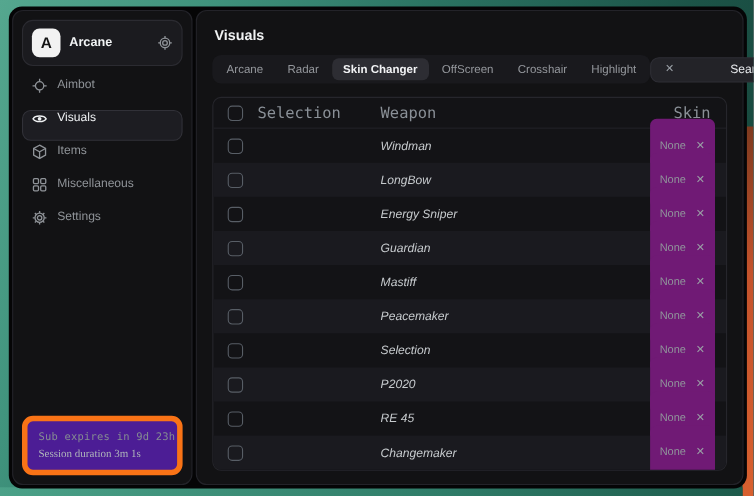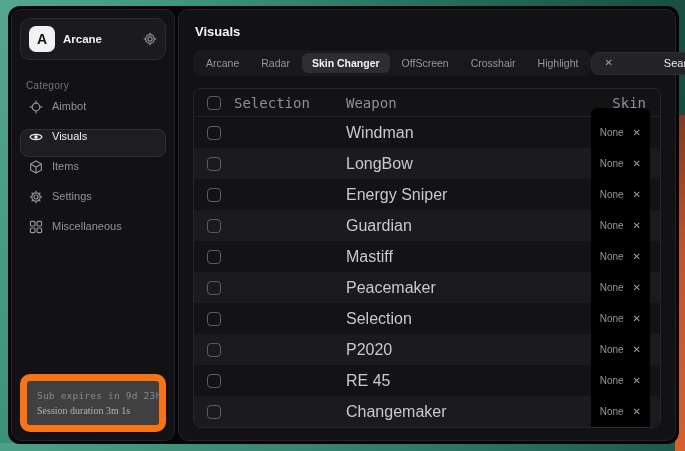--- a/index.html
+++ b/index.html
@@ -27,22 +27,22 @@
   .app-name{ font-size:11.5px; font-weight:bold; color:#f1f3f4; line-height:1.25; }
   .app-sub{ font-size:9.5px; color:#9aa0a6; line-height:1.25; }
   .header-gear{ margin-left:auto; width:14px; height:14px; color:#8f9398; display:flex; }
   .category-label{ margin:12px 14px 6px; font-size:10px; color:#6f757b; letter-spacing:.3px; }
   .nav-item{ margin:2px 8px; padding:0 8px; height:28px; display:flex; gap:9px;
     color:#8f9398; font-size:11px; border-radius:8px; border:1px solid transparent; cursor:default; }
   .nav-item.active{ background:#1d1d22; border-color:#313138; color:#eef0f2; }
   .nav-icon{ width:14px; height:14px; display:flex; flex:none; }
   .nav-icon svg{ width:14px; height:14px; }
   .header-gear svg{ width:14px; height:14px; }
-  .side-footer{ margin:auto 8px 8px; padding:9px 10px; border:7px solid #f97316;
-    border-radius:10px; background:#404040; }
+  .side-footer{ margin:auto 8px 8px; padding:9px 10px; border:5px solid #f97316;
+    border-radius:10px; background:#4c1d95; }
   .footer-line1{ font-family:"DejaVu Sans Mono", monospace; font-size:9.5px; color:#858c92;
     letter-spacing:.2px; margin-bottom:4px; white-space:nowrap; }
   .footer-line2{ font-size:10px; color:#aeb4ba; white-space:nowrap;font-family:Liberation Serif, serif; }
 
   
   .main{ flex:1; display:flex; flex-direction:column; padding:12px 14px; min-width:0; }
   .main-title{ font-size:13px; font-weight:bold; color:#f1f3f4; margin:2px 0 11px 2px; }
   .toolbar{ display:flex; align-items:center; }
   .tabs{ display:flex; background:#19191d; border-radius:8px; padding:3px; gap:2px; }
   .tab{ padding:4px 10px; font-size:10.5px; color:#94979c; border-radius:6px; white-space:nowrap; cursor:default; }
@@ -59,23 +59,23 @@
   .mono-th{ font-family:"DejaVu Sans Mono", monospace; font-size:14px; color:#8a9097; }
   .checkbox{ width:14px; height:14px; border:1.5px solid #585e66; border-radius:4px; background:transparent; }
   .cell-check{ position:absolute; left:13px; top:50%; transform:translateY(-50%); }
   .th-selection{ position:absolute; left:40px; }
   .th-weapon{ position:absolute; left:152px; }
   .th-skin{ position:absolute; right:14px; }
   .tbody{ flex:1; display:flex; flex-direction:column; }
   .trow{ flex:1; position:relative; }
   .trow:nth-child(even){ background:#1a1a1f; }
   .weapon-name{ position:absolute; left:152px; top:50%; transform:translateY(-50%);
-    font-size:16px; color:#c6cacd; }
+    font-size:11px; color:#c6cacd;font-style:italic; }
   .skin-badge{ position:absolute; right:10px; top:50%; transform:translateY(-50%);
-    display:flex; align-items:flex-start; gap:9px; background:#000000; border-radius:6px;
+    display:flex; align-items:flex-start; gap:9px; background:#701a75; border-radius:6px;
     padding:20px 9px; cursor:default; }
   .badge-label{ font-size:10px; color:#90959b; line-height:1; }
   .badge-close{ font-size:10px; color:#9aa0a6; line-height:1; }
 </style>
 </head>
 <body>
 
 <div class="red-edge"></div>
 <div class="bottom-edge"></div>
 
@@ -92,21 +92,20 @@
           <circle cx="7" cy="7" r="2.1"></circle>
             <circle cx="7" cy="7" r="4.3"></circle>
           <line x1="7" y1="0.8" x2="7" y2="2.7"></line>
             <line x1="7" y1="11.3" x2="7" y2="13.2"></line>
           <line x1="0.8" y1="7" x2="2.7" y2="7"></line>
             <line x1="11.3" y1="7" x2="13.2" y2="7"></line>
         </svg>
       </span>
     </div>
 
-    <div class="category-label">Category</div>
 
     <nav>
 
     <div class="nav-item">
           <span class="nav-icon">
             <svg viewBox="0 0 14 14" fill="none" stroke="currentColor" stroke-width="1.2">
               <circle cx="7" cy="7" r="3.8"></circle>
               <line x1="7" y1="0.6" x2="7" y2="3"></line>
               <line x1="7" y1="11" x2="7" y2="13.4"></line>
               <line x1="0.6" y1="7" x2="3" y2="7"></line>
@@ -125,49 +124,49 @@
           <span>Visuals</span>
         </div>
         <div class="nav-item">
           <span class="nav-icon">
             <svg viewBox="0 0 14 14" fill="none" stroke="currentColor" stroke-width="1.2">
               <path d="M7 1 L12.4 4 V10 L7 13 L1.6 10 V4 Z"></path>
               <path d="M1.6 4 L7 7 L12.4 4 M7 7 V13"></path>
             </svg>
           </span>
           <span>Items</span>
+        </div>
+        <div class="nav-item">
+          <span class="nav-icon">
+            <svg viewBox="0 0 14 14" fill="none" stroke="currentColor" stroke-width="1.2">
+              <rect x="1.4" y="1.4" width="4.6" height="4.6" rx="1"></rect>
+              <rect x="8" y="1.4" width="4.6" height="4.6" rx="1"></rect>
+              <rect x="1.4" y="8" width="4.6" height="4.6" rx="1"></rect>
+              <rect x="8" y="8" width="4.6" height="4.6" rx="1"></rect>
+            </svg>
+          </span>
+          <span>Miscellaneous</span>
         </div>
         <div class="nav-item">
           <span class="nav-icon">
             <svg viewBox="0 0 14 14" fill="none" stroke="currentColor" stroke-width="1.2">
               <circle cx="7" cy="7" r="2"></circle>
               <circle cx="7" cy="7" r="4.2"></circle>
               <line x1="7" y1="0.8" x2="7" y2="2.6"></line>
               <line x1="7" y1="11.4" x2="7" y2="13.2"></line>
               <line x1="0.8" y1="7" x2="2.6" y2="7"></line>
               <line x1="11.4" y1="7" x2="13.2" y2="7"></line>
               <line x1="2.7" y1="2.7" x2="4" y2="4"></line>
               <line x1="10" y1="10" x2="11.3" y2="11.3"></line>
               <line x1="2.7" y1="11.3" x2="4" y2="10"></line>
               <line x1="10" y1="4" x2="11.3" y2="2.7"></line>
             </svg>
           </span>
           <span>Settings</span>
         </div>
-        <div class="nav-item">
-          <span class="nav-icon">
-            <svg viewBox="0 0 14 14" fill="none" stroke="currentColor" stroke-width="1.2">
-              <rect x="1.4" y="1.4" width="4.6" height="4.6" rx="1"></rect>
-              <rect x="8" y="1.4" width="4.6" height="4.6" rx="1"></rect>
-              <rect x="1.4" y="8" width="4.6" height="4.6" rx="1"></rect>
-              <rect x="8" y="8" width="4.6" height="4.6" rx="1"></rect>
-            </svg>
-          </span>
-          <span>Miscellaneous</span>
-        </div>
       </nav>
 
     <div class="side-footer">
       <div class="footer-line1">Sub expires in 9d 23h</div>
       <div class="footer-line2">Session duration 3m 1s</div>
     </div>
   </aside>
 
   <section class="panel main">
     <div class="main-title">Visuals</div>

